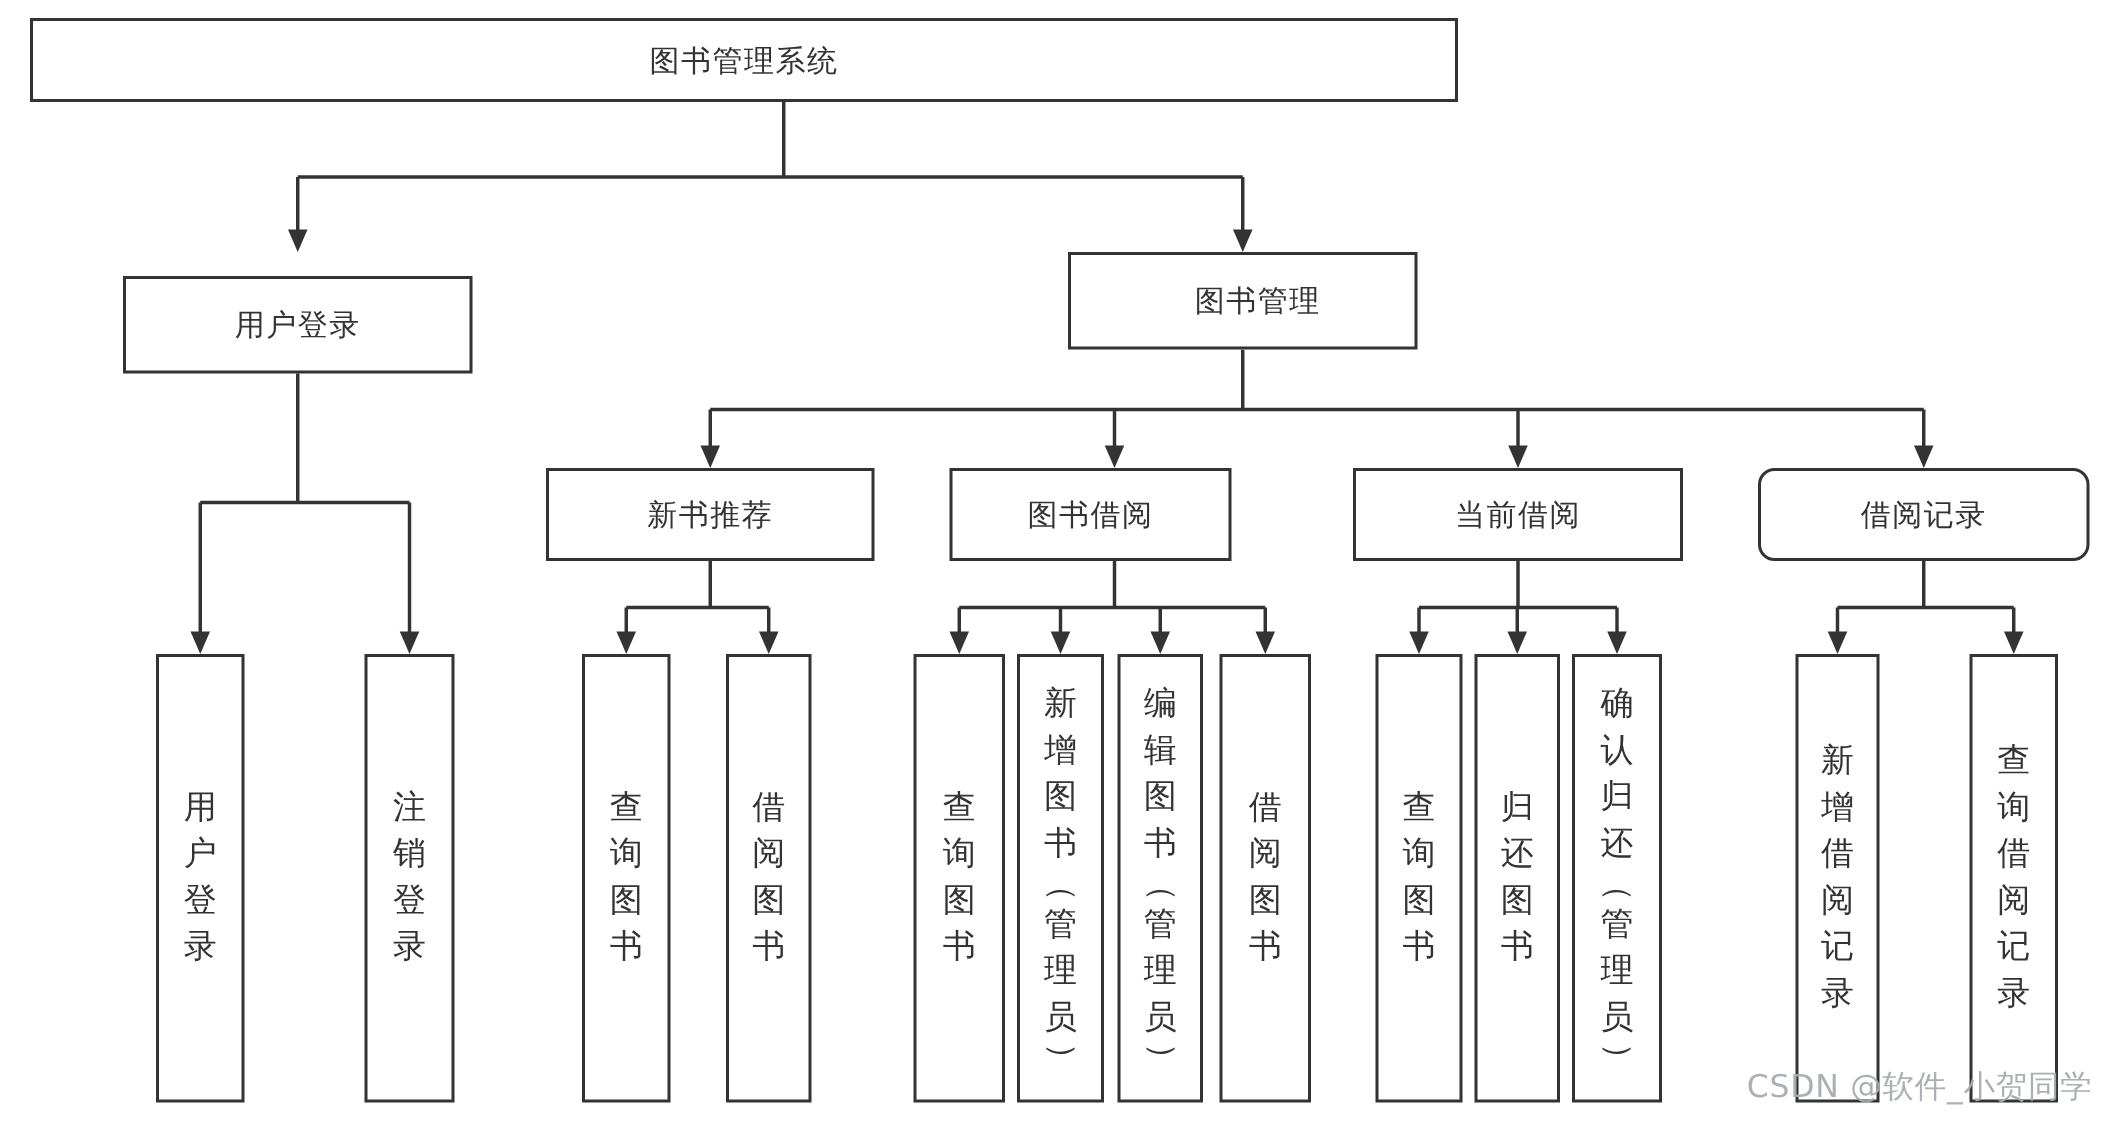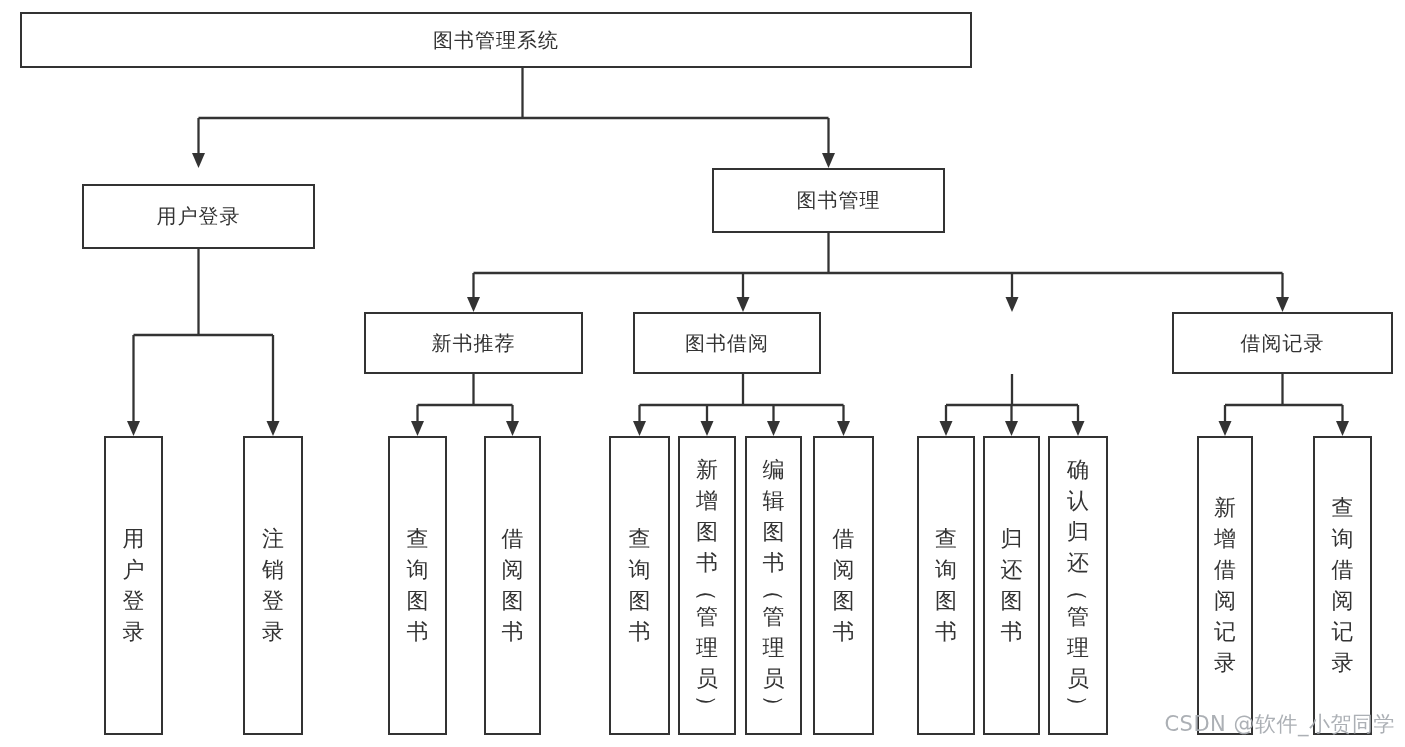--- a/index.html
+++ b/index.html
@@ -61,21 +61,21 @@
   }
   
   #box-root   { left: 20px;  top: 12px;  width: 952px; height: 56px; }
   
   #box-user-login { left: 82px;  top: 168px; width: 233px; height: 65px; margin-top: 16px; }
   #box-book-mgmt  { left: 712px; top: 168px; width: 233px; height: 65px; padding-left: 20px; }
   
   #box-new-rec { left: 364px;  top: 312px; width: 219px; height: 62px; text-align: center; }
   #box-borrow  { left: 633px;  top: 312px; width: 188px; height: 62px; }
   #box-current { left: 902px;  top: 312px; width: 220px; height: 62px; }
-  #box-record  { left: 1172px; top: 312px; width: 221px; height: 62px; }
+  #box-record  { left: 1172px; top: 312px; width: 221px; height: 62px; border-radius: 11px; }
   
   #leaf-ul1 { left: 104px;  width: 59px; }
   #leaf-ul2 { left: 243px;  width: 60px; }
   #leaf-nb1 { left: 388px;  width: 59px; }
   #leaf-nb2 { left: 484px;  width: 57px; }
   #leaf-bb1 { left: 609px;  width: 61px; }
   #leaf-bb2 { left: 678px;  width: 58px; }
   #leaf-bb3 { left: 745px;  width: 57px; }
   #leaf-bb4 { left: 813px;  width: 61px; }
   #leaf-cb1 { left: 917px;  width: 58px; }
@@ -169,20 +169,21 @@
     </g>
   </svg>
 
   <div class="node" id="box-root">图书管理系统</div>
 
   <div class="node" id="box-user-login">用户登录</div>
   <div class="node" id="box-book-mgmt">图书管理</div>
 
   <div class="node" id="box-new-rec">新书推荐</div>
   <div class="node" id="box-borrow">图书借阅</div>
+  <div class="node" id="box-current">当前借阅</div>
   <div class="node" id="box-record">借阅记录</div>
 
   <div class="vnode" id="leaf-ul1">
       <span>用</span>
       <span>户</span>
       <span>登</span>
       <span>录</span>
     </div>
   <div class="vnode" id="leaf-ul2">
       <span>注</span>

